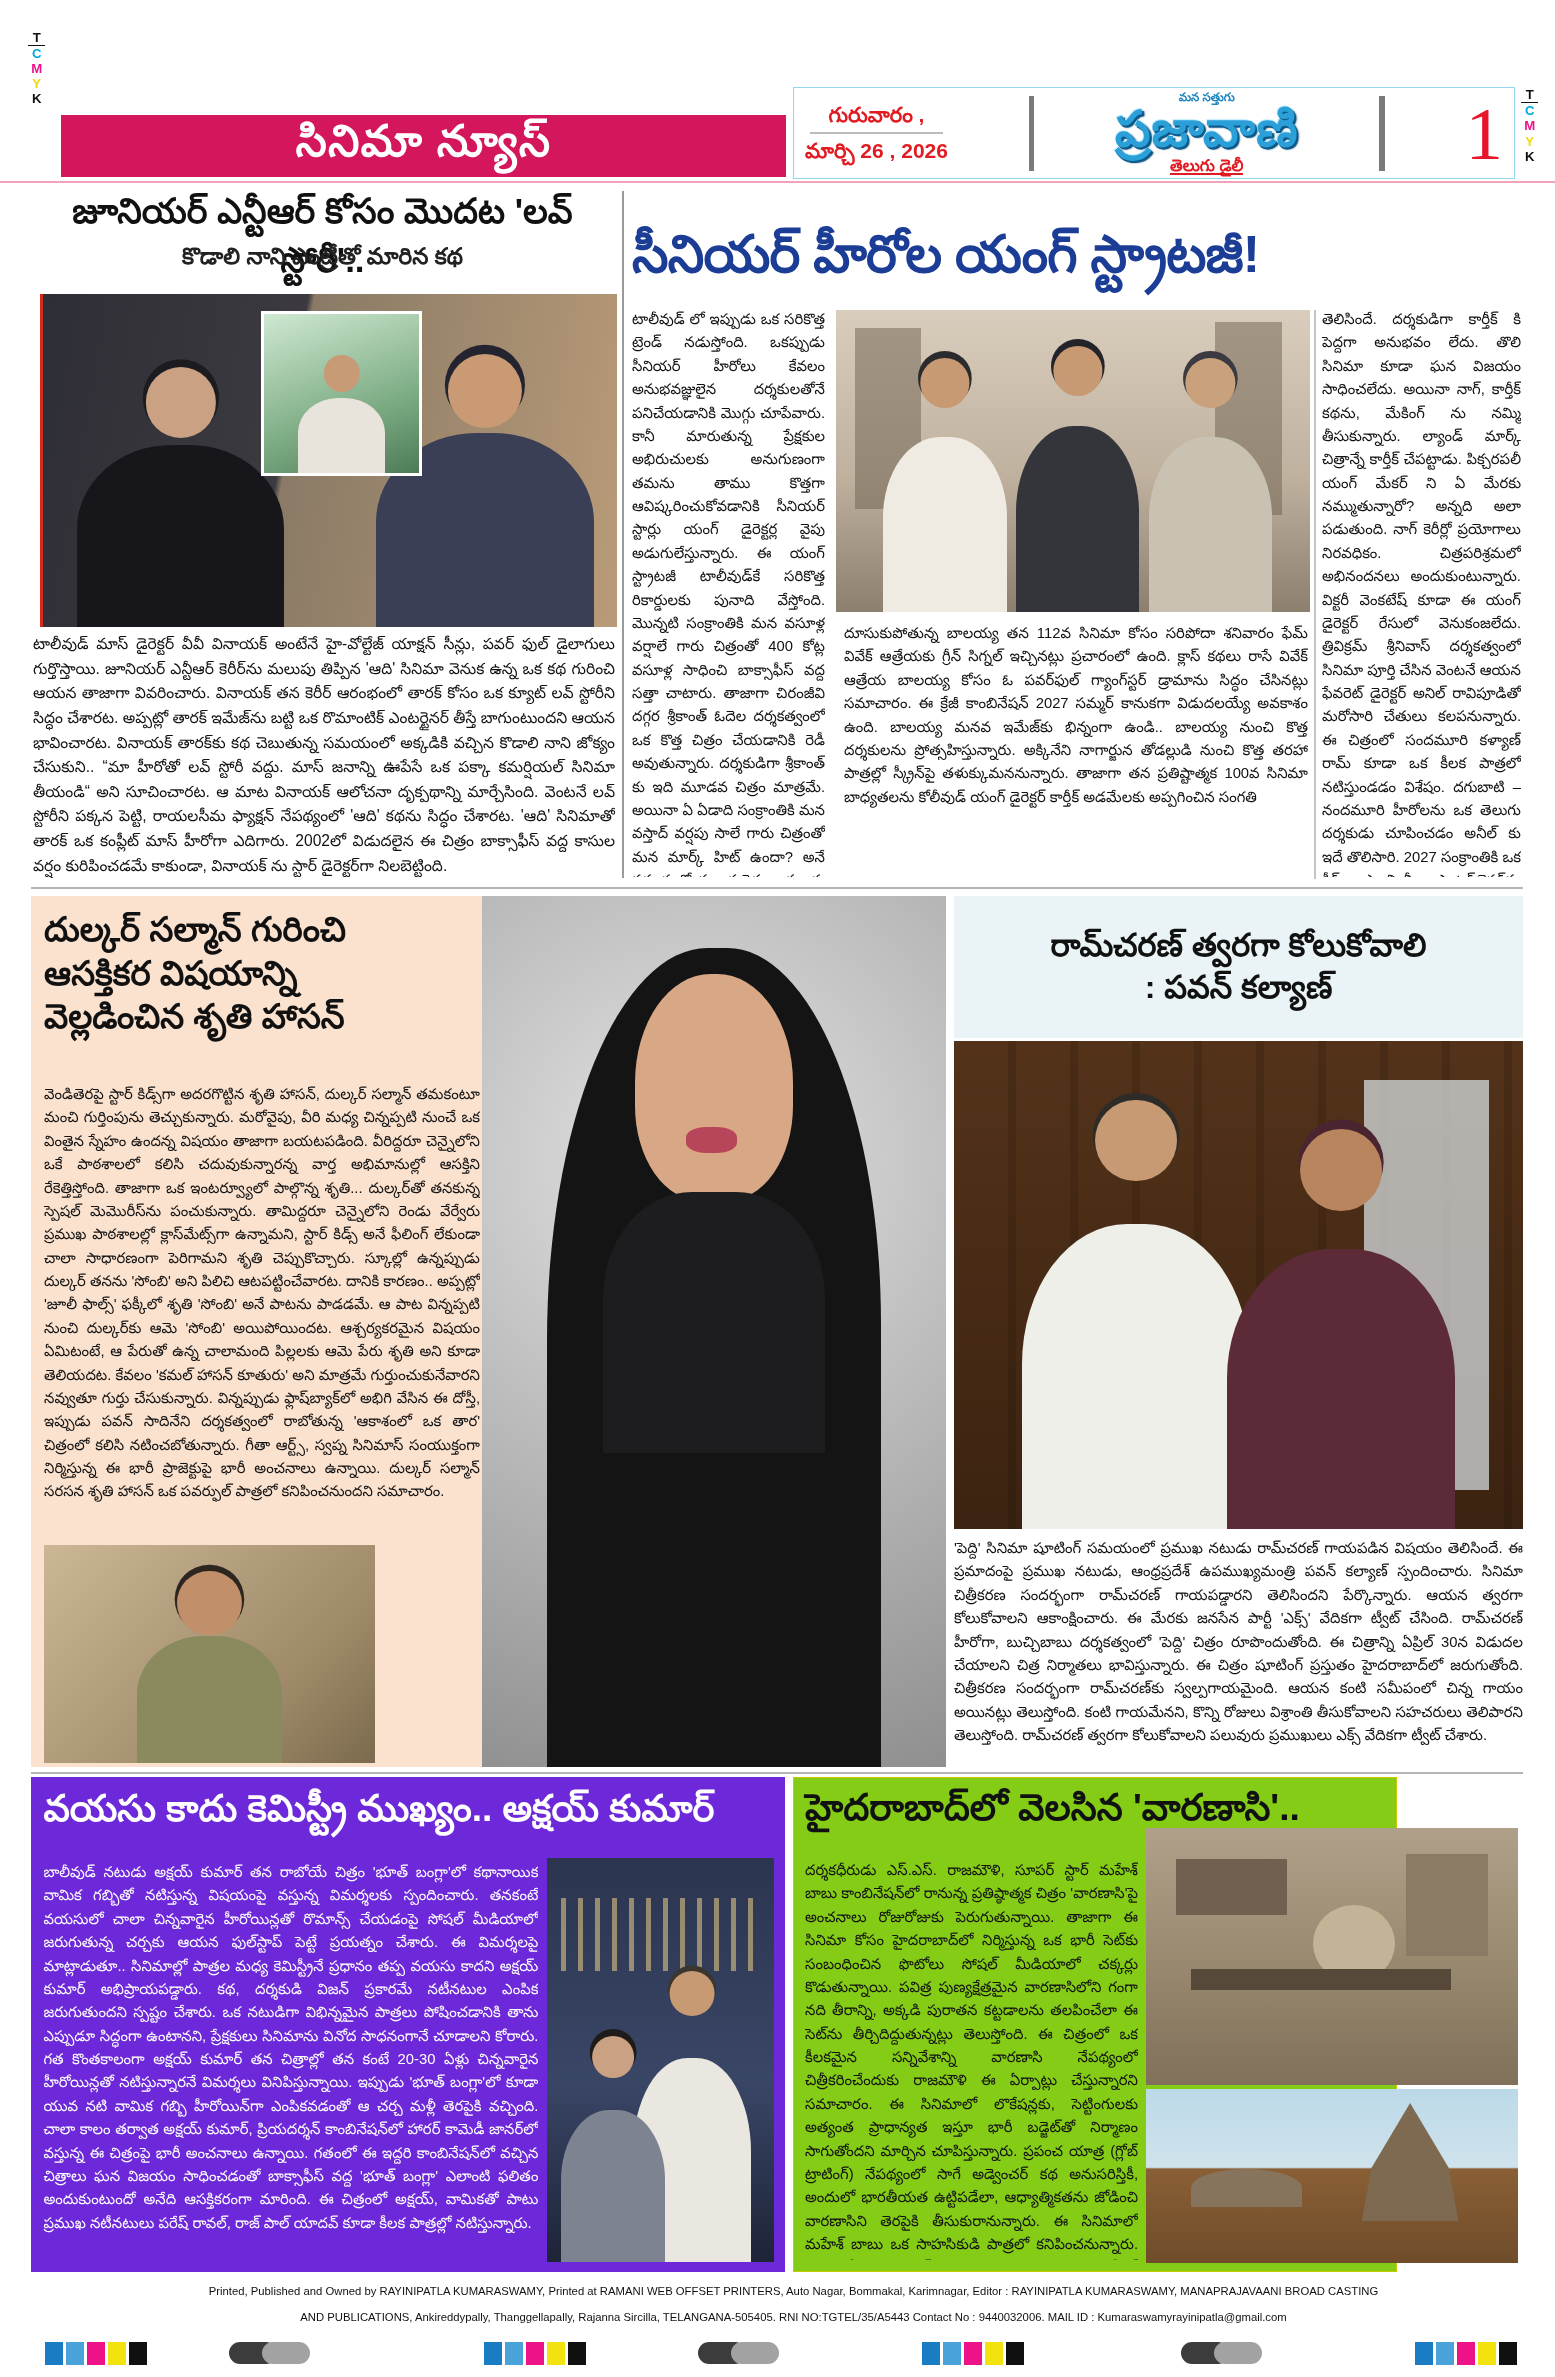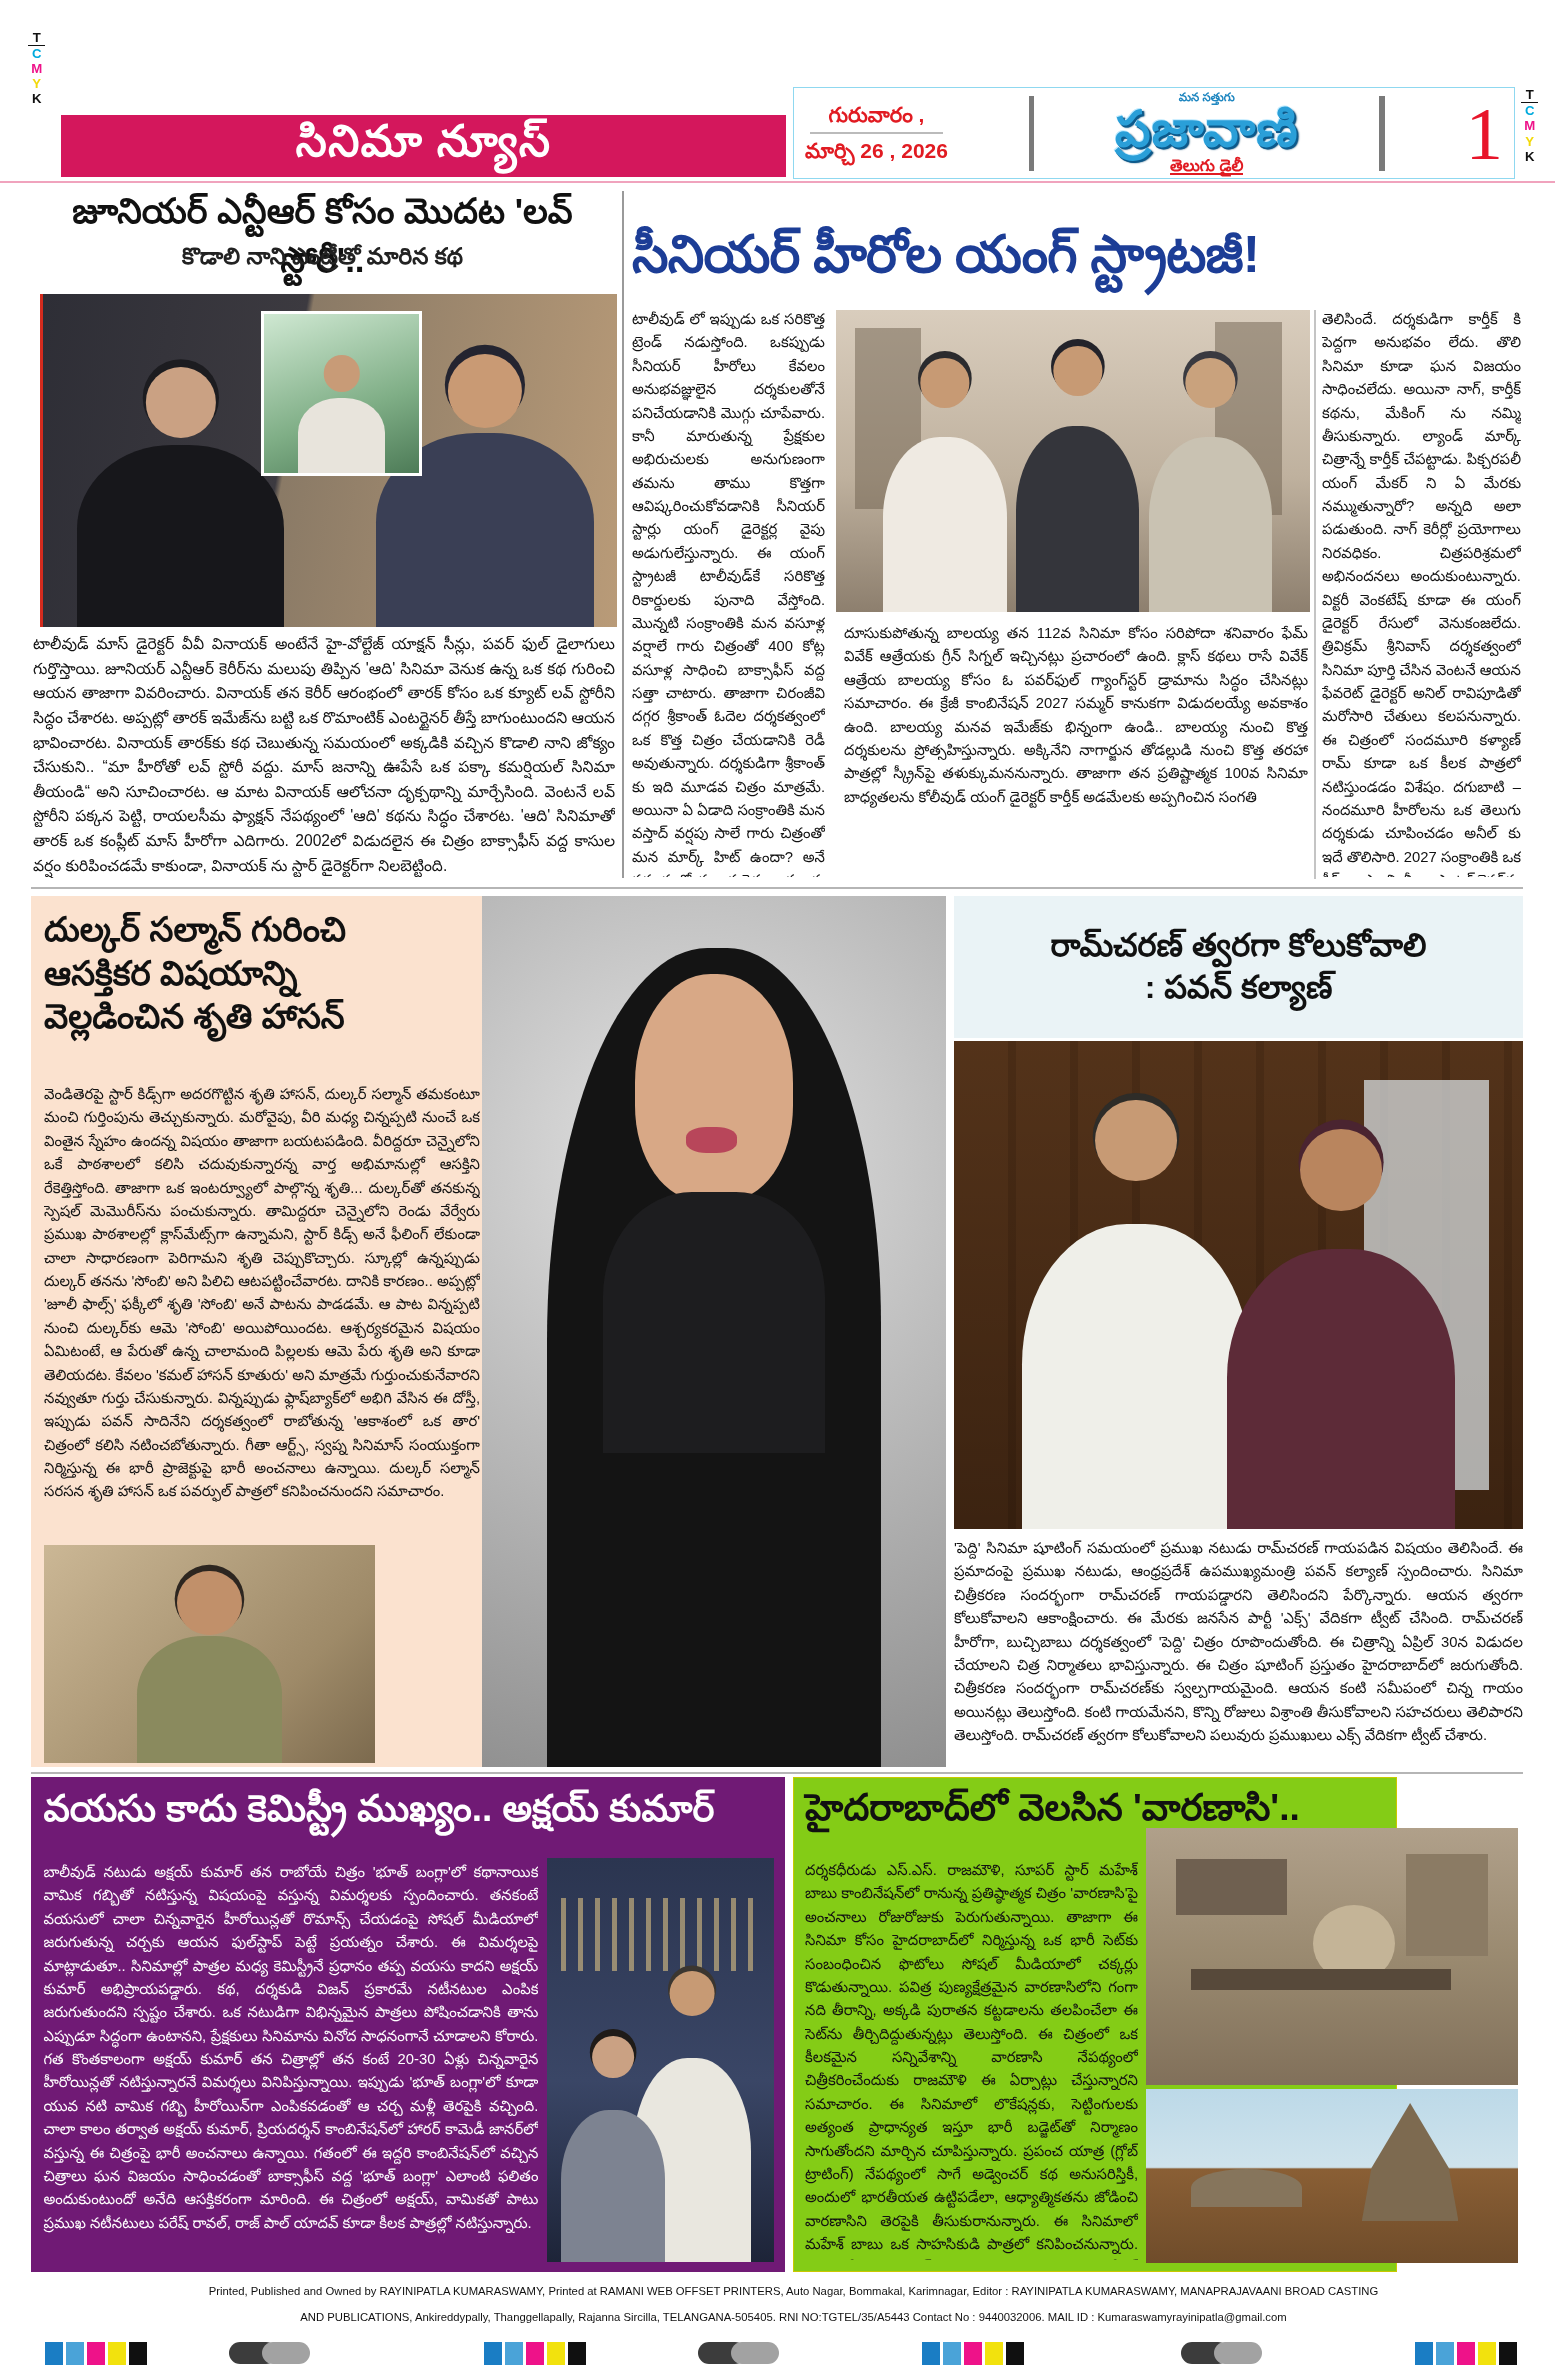--- a/index.html
+++ b/index.html
@@ -38,21 +38,21 @@
   .person .torso{position:absolute;left:0;right:0;bottom:0;border-radius:46% 46% 0 0;}
   
   .h-ntr{position:absolute;left:31px;top:191px;width:583px;text-align:center;font-weight:bold;font-size:35px;color:#111;}
   .h-ntr-sub{position:absolute;left:31px;top:243px;width:583px;text-align:center;font-weight:bold;font-size:23px;color:#222;}
   .h-senior{position:absolute;left:632px;top:201px;width:893px;font-weight:bold;font-size:52px;color:#1c3d96;letter-spacing:-0.8px;margin-top:23px;}
   .panel-peach{position:absolute;left:31px;top:896px;width:499px;height:871px;background:#fbe2cf;}
   .h-shruti{position:absolute;left:44px;top:908px;width:467px;font-weight:bold;font-size:34px;line-height:1.28;color:#111;}
   .panel-pale{position:absolute;left:954px;top:896px;width:569px;height:142px;background:#eaf3f6;
               display:flex;flex-direction:column;align-items:center;justify-content:center;}
   .panel-pale div{font-weight:bold;font-size:32px;color:#111;line-height:1.3;}
-  .panel-blue{position:absolute;left:31px;top:1777px;width:754px;height:495px;background:#701a75;}
+  .panel-blue{position:absolute;left:31px;top:1777px;width:754px;height:495px;background:#6d28d9;}
   .h-akshay{position:absolute;left:12.4px;top:11px;width:731px;font-weight:bold;font-size:37px;color:#fff;}
   .panel-yellow{position:absolute;left:793px;top:1777px;width:604px;height:495px;background:#84cc16;border:0.8px solid #c9c900;box-sizing:border-box;}
   .h-varanasi{position:absolute;left:11px;top:9.3px;width:708px;font-weight:bold;font-size:37px;color:#111;}
   .bt-white{color:#fff !important;}
   
   .footer-line{position:absolute;left:0;width:1555px;text-align:center;font-size:11.3px;color:#111;font-weight:500;padding-left:16px;}
   
   .cbar-group{position:absolute;top:2342px;height:23px;display:flex;gap:3.1px;}
   .cbar{width:18px;height:23px;}
   .cb1{background:#1a7dc4;}.cb2{background:#4aa3d8;}.cb3{background:#ee1289;}.cb4{background:#f2e20d;}.cb5{background:#101010;}

